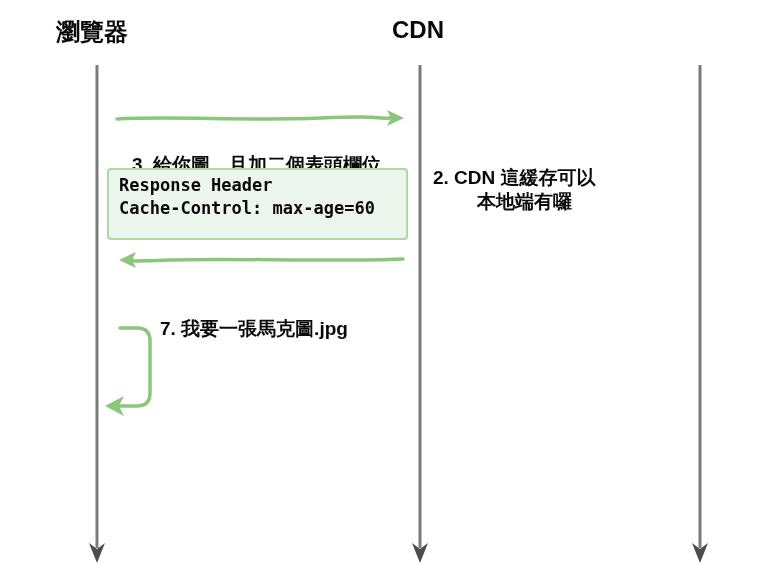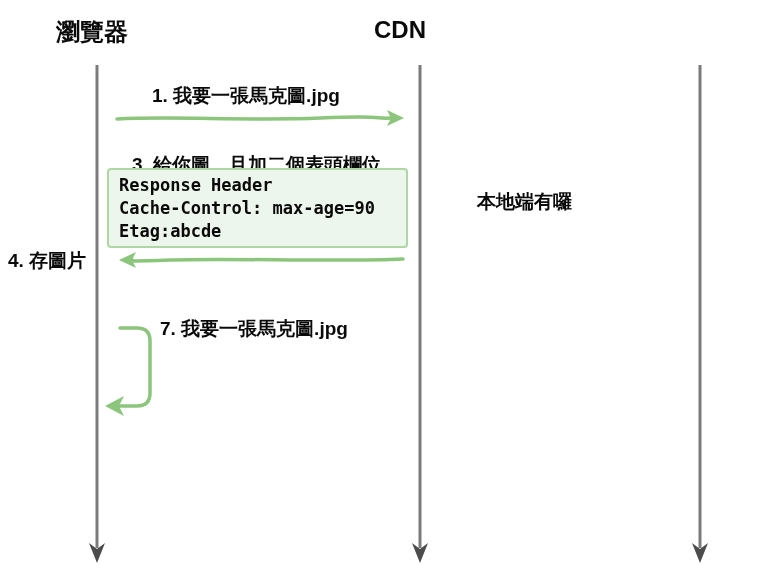--- a/index.html
+++ b/index.html
@@ -33,21 +33,21 @@
     position:absolute;
     font-size:19px;font-weight:bold;white-space:nowrap;
     line-height:23px;
   }
   #rh-box{
     position:absolute;left:107px;top:168px;
     width:287px;height:60px;
     background:var(--box-fill);
     border:2.5px solid var(--box-border);
     border-radius:4px;
-    padding:4px 0 12px 10px;
+    padding:4px 0 4px 10px;
     font-family:"DejaVu Sans Mono","Liberation Mono",monospace;
     font-size:17px;font-weight:bold;
     line-height:23px;white-space:nowrap;
   }
 </style>
 </head>
 <body>
 
 <div id="canvas">
 
@@ -64,27 +64,25 @@
     <polygon class="green-head" points="404,118 387,110 391,118 387,126"></polygon>
 
     <path class="green-line" d="M403,259 C340,262 230,258 170,260 S140,260 131,260"></path>
     <polygon class="green-head" points="119,260 136,252 132,260 136,268"></polygon>
 
     <path class="green-line" d="M120,328 L137,328 Q150,328 150,341 L150,393 Q150,406 137,406 L119,406"></path>
     <polygon class="green-head" points="105,406 124,396 119,406 124,416"></polygon>
   </svg>
 
   <div class="actor" style="left:92px">瀏覽器</div>
-  <div class="actor" style="left:400px">CDN</div>
+  <div class="actor" style="left:418px">CDN</div>
 
-  <div class="msg" style="left:152px;top:84px">1. 我要一張馬克圖.jpg</div>
   <div class="msg" style="left:132px;top:153px">3. 給你圖，且加二個表頭欄位</div>
+  <div class="msg" style="left:433px;top:166px">2. CDN 這緩存可以</div>
   <div class="msg" style="left:477px;top:190px">本地端有囉</div>
-  <div class="msg" style="left:8px;top:249px">4. 存圖片</div>
   <div class="msg" style="left:160px;top:317px">7. 我要一張馬克圖.jpg</div>
 
   <div id="rh-box">
     <div>Response Header</div>
-    <div>Cache-Control: max-age=90</div>
-    <div>Etag:abcde</div>
+    <div>Cache-Control: max-age=60</div>
   </div>
 
 </div>
 
 </body></html>

